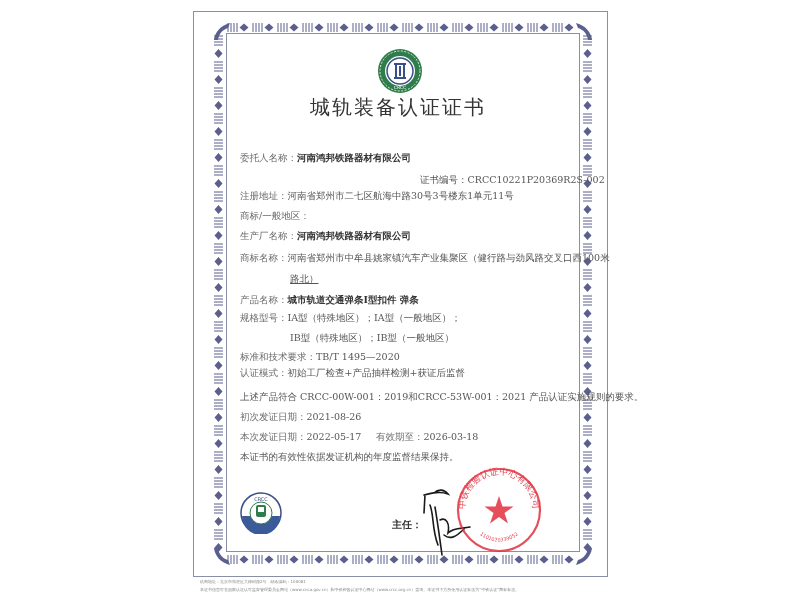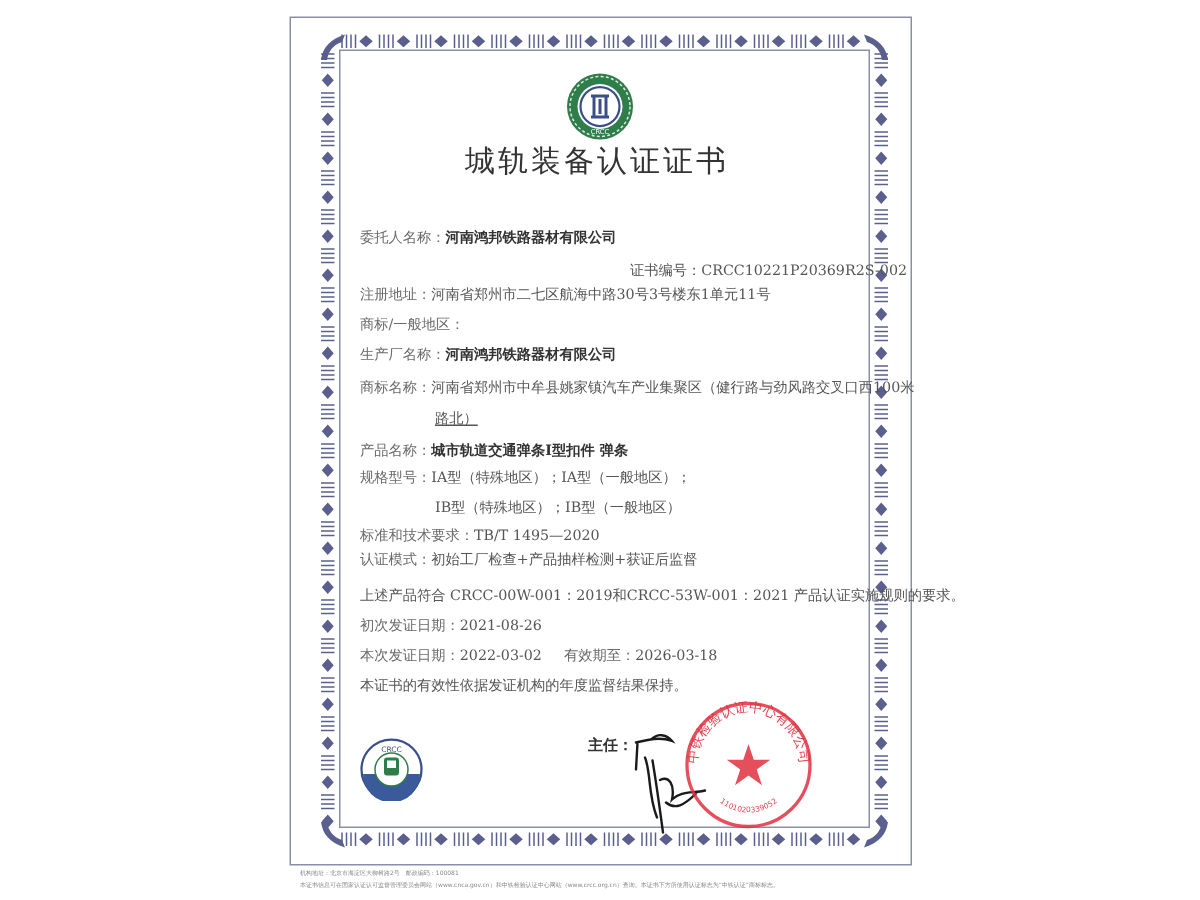--- a/index.html
+++ b/index.html
@@ -31,21 +31,21 @@
     .field {
       position: absolute; left: 240px; font-size: 9.5px; color: #555; white-space: nowrap;
     }
     .field .label { color: #6a6a6a; }
     .field .value { color: #555; }
     .field .value.bold { color: #333; font-weight: bold; }
     .indent { left: 290px; }
 
     .logo-bottom { position: absolute; left: 240px; top: 492px; width: 42px; height: 42px; }
     .director-label {
-      position: absolute; left: 392px; top: 490px; font-size: 10px; font-weight: bold; color: #333;
+      position: absolute; left: 392px; top: 518px; font-size: 10px; font-weight: bold; color: #333;
       font-family: "DejaVu Sans", "Liberation Sans", sans-serif;
     }
     .signature { position: absolute; left: 420px; top: 485px; width: 60px; height: 75px; }
     .stamp { position: absolute; left: 455px; top: 466px; width: 88px; height: 88px; }
 
     .footer {
       position: absolute; left: 200px; font-size: 4px; color: #888; white-space: nowrap;
       font-family: "DejaVu Sans", "Liberation Sans", sans-serif;
     }
   </style>
@@ -237,21 +237,21 @@
 <div class="field" style="top:367px;text-align:right;">
   <span class="label">认证模式：</span><span class="value">初始工厂检查+产品抽样检测+获证后监督</span>
 </div>
 <div class="field" style="top:391px;">
   <span class="value">上述产品符合 CRCC-00W-001：2019和CRCC-53W-001：2021 产品认证实施规则的要求。</span>
 </div>
 <div class="field" style="top:411px;">
   <span class="label">初次发证日期：</span><span class="value">2021-08-26</span>
 </div>
 <div class="field" style="top:431px;">
-  <span class="label">本次发证日期：</span><span class="value">2022-03-02</span>
+  <span class="label">本次发证日期：</span><span class="value">2022-05-17</span>
 </div>
 <div class="field" style="top:431px; left:376px;">
   <span class="label">有效期至：</span><span class="value">2026-03-18</span>
 </div>
 <div class="field" style="top:451px;">
   <span class="value">本证书的有效性依据发证机构的年度监督结果保持。</span>
 </div>
 
 <svg class="logo-bottom" viewBox="0 0 42 42">
   <circle cx="21" cy="21" r="20" fill="#ffffff" stroke="#3a4f8a" stroke-width="1.5"></circle>

